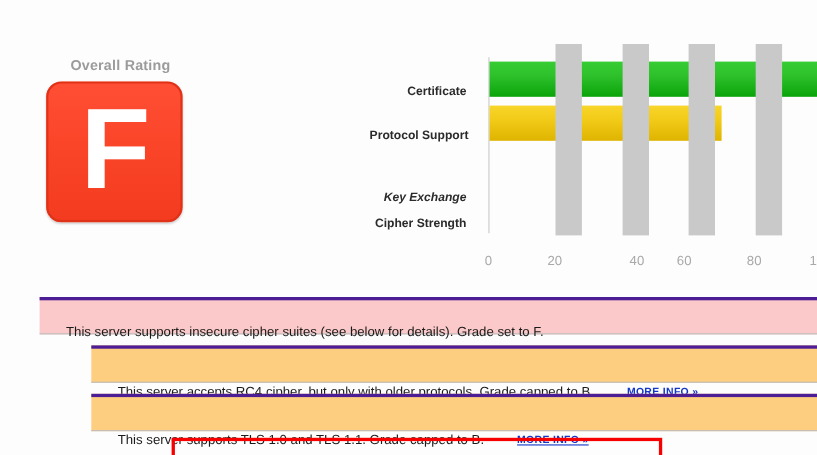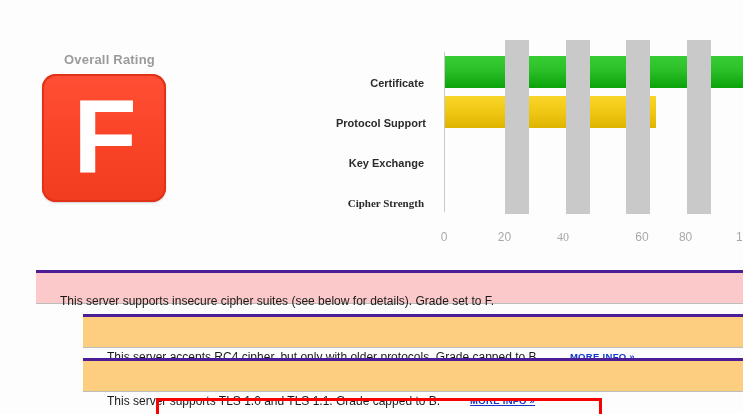--- a/index.html
+++ b/index.html
@@ -108,37 +108,37 @@
 
   <div class="rating-title">Overall Rating</div>
   <div class="grade-badge">
     <span class="grade-letter">F</span>
   </div>
 
   <div id="chart">
     <div class="cat-labels">
         <div class="cat-label" style="top: 33px;">Certificate</div>
         <div class="cat-label" style="top: 73px;">Protocol Support</div>
-        <div class="cat-label" style="top: 113px;">Key Exchange</div>
-        <div class="cat-label" style="top: 153px; font-family: Liberation Serif, serif;">Cipher Strength</div>
+        <div class="cat-label" style="top: 130px; font-style: italic;">Key Exchange</div>
+        <div class="cat-label" style="top: 153px;">Cipher Strength</div>
       </div>
     <div class="plot">
         <div class="bar green" title="Certificate: 100" style="width: 302px; top: 4px;"></div>
         <div class="bar yellow" title="Protocol Support: 70" style="width: 211.4px; top: 44px;"></div>
         <div class="gridline" style="left: 60.4px;"></div>
         <div class="gridline" style="left: 120.8px;"></div>
         <div class="gridline" style="left: 181.2px;"></div>
         <div class="gridline" style="left: 241.6px;"></div>
         <div class="gridline" style="left: 302px;"></div>
       </div>
     <div class="ticks">
         <div class="tick-label" style="left: 120px;">0</div>
         <div class="tick-label" style="left: 180.4px;">20</div>
-        <div class="tick-label" style="left: 239px; font-family: Liberation Serif, serif;">40</div>
-        <div class="tick-label" style="left: 318px; text-align: center;">60</div>
+        <div class="tick-label" style="left: 255px;">40</div>
+        <div class="tick-label" style="left: 298px; text-align: center;">60</div>
         <div class="tick-label" style="left: 361.6px;">80</div>
         <div class="tick-label" style="left: 422px;">100</div>
       </div>
   </div>
 
   <div class="banners">
       <div class="banner pink"><span class="banner-text">This server supports insecure cipher suites (see below for details). Grade set to F.</span></div>
       <div class="banner orange"><span class="banner-text">This server accepts RC4 cipher, but only with older protocols. Grade capped to B.</span><span class="more-info">MORE INFO »</span></div>
       <div class="banner orange"><span class="banner-text">This server supports TLS 1.0 and TLS 1.1. Grade capped to B.</span><span class="more-info">MORE INFO »</span></div>
     </div>

